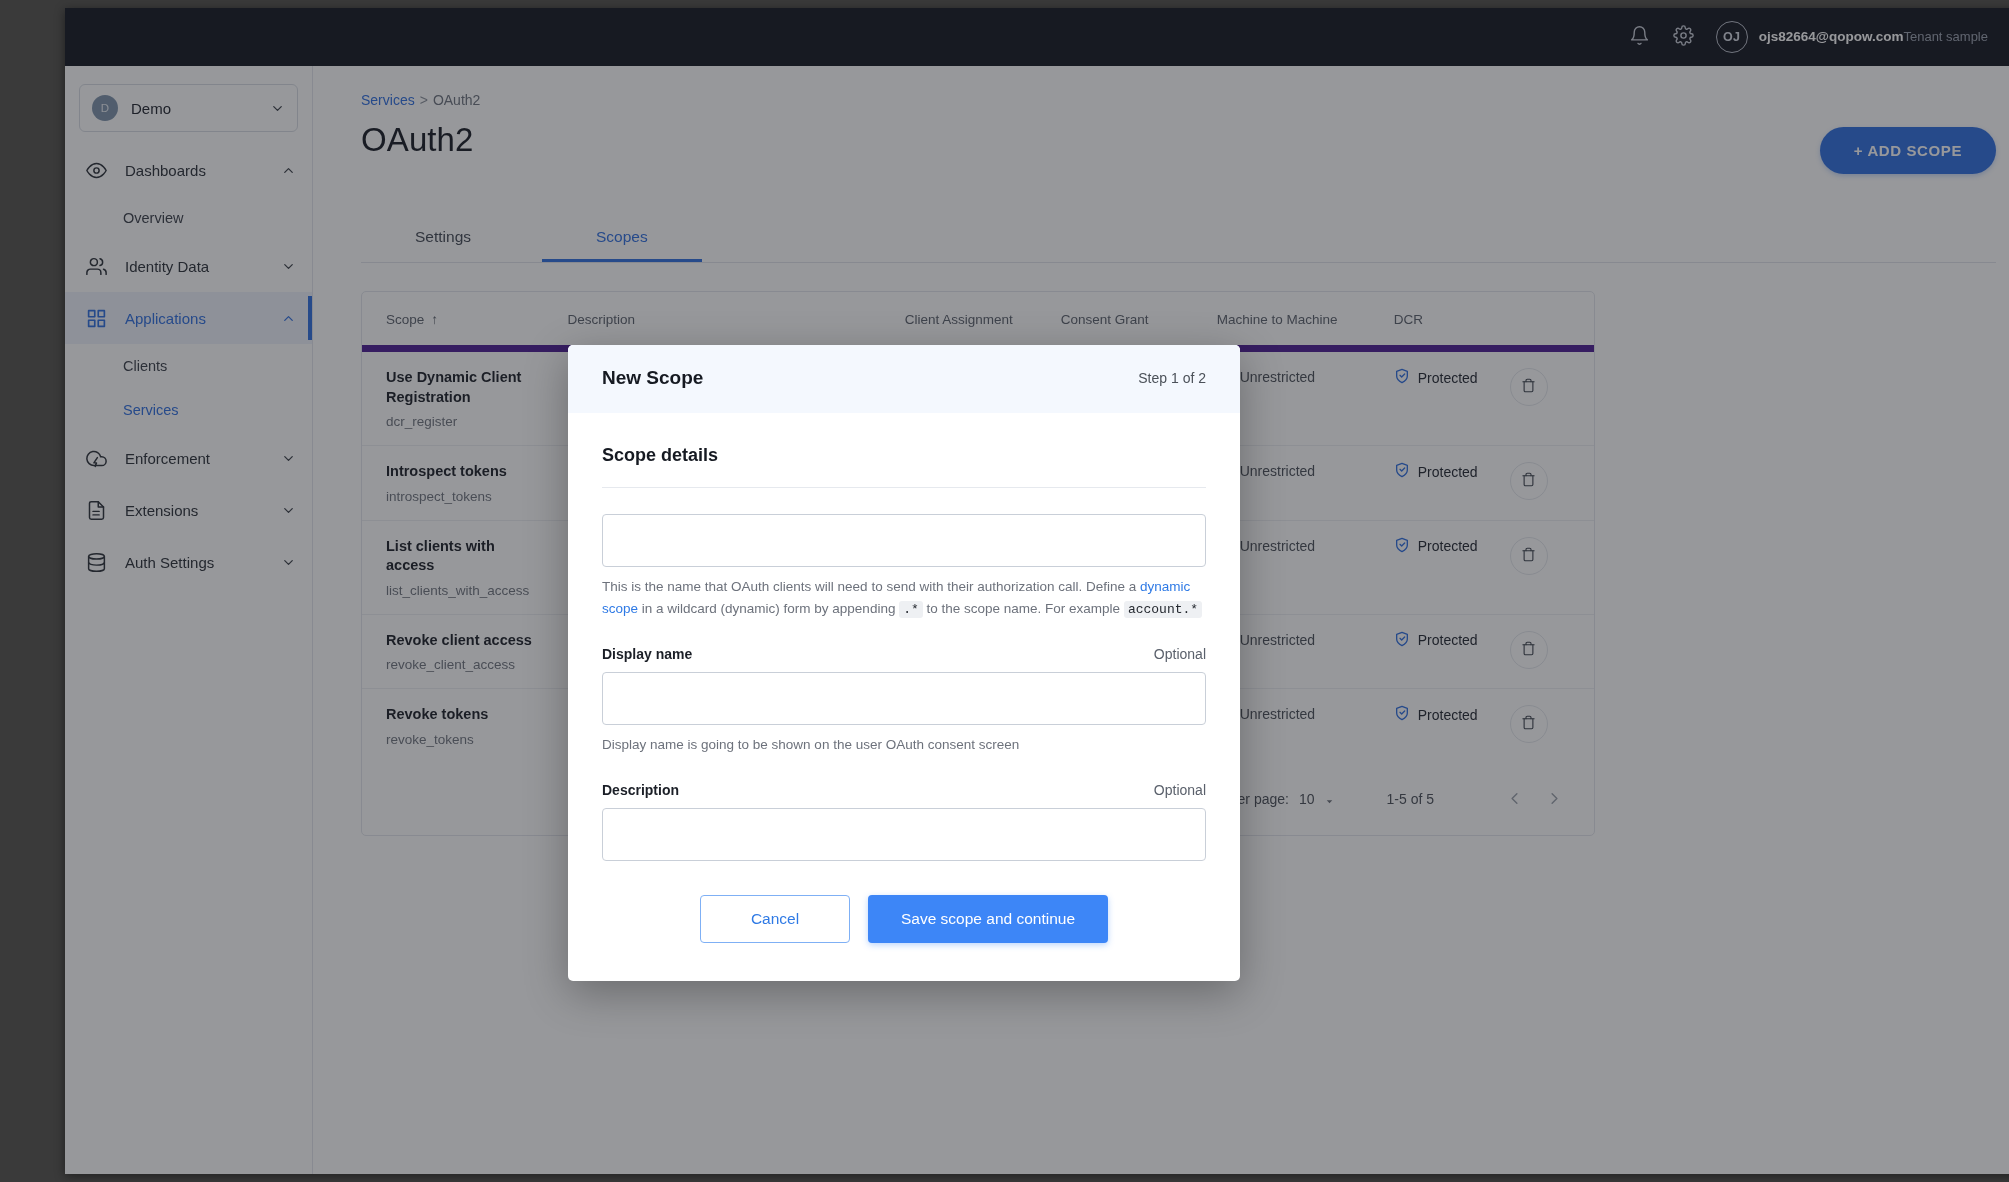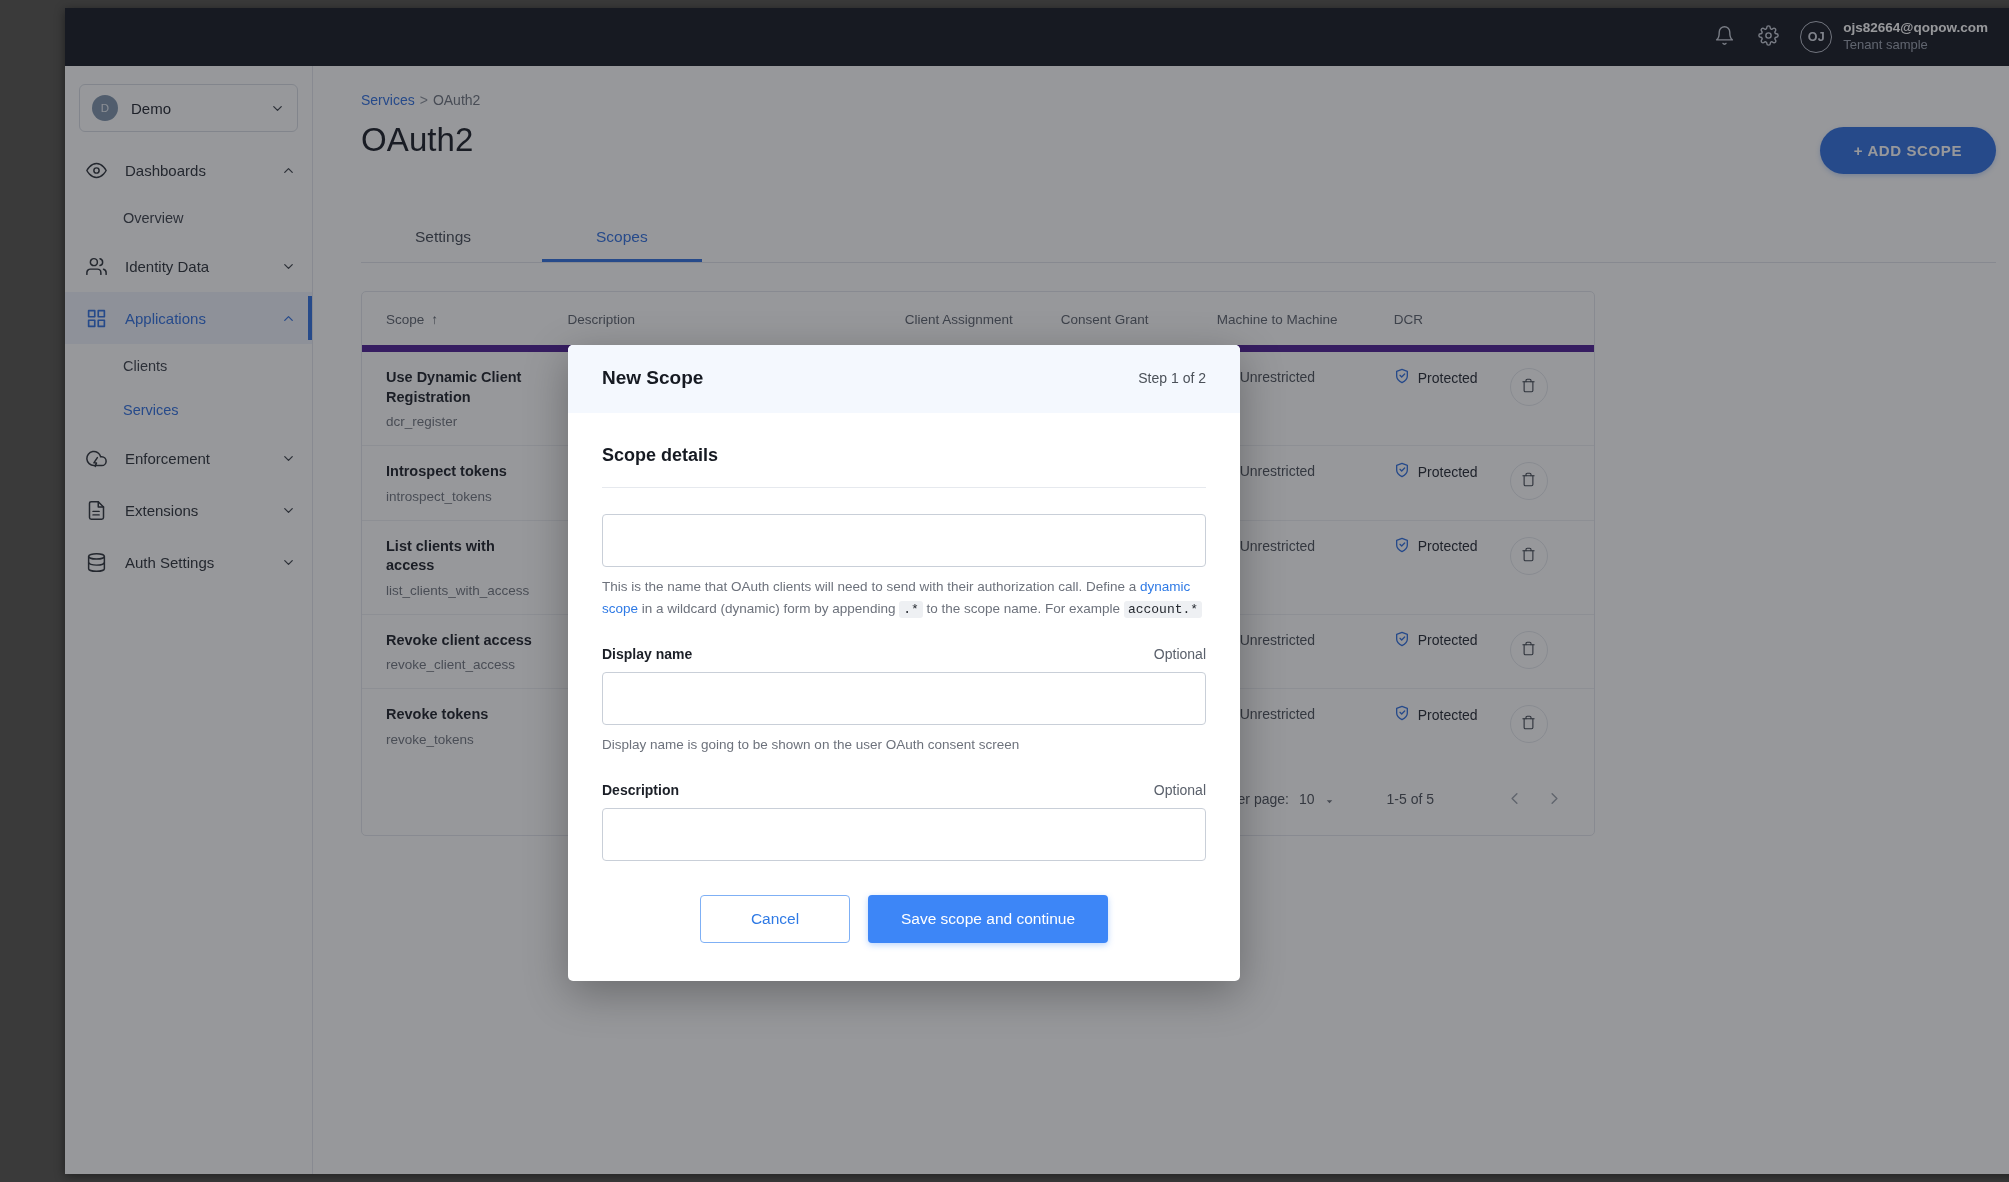--- a/index.html
+++ b/index.html
@@ -36,21 +36,21 @@
     cursor: pointer;
   }
   .avatar-circle {
     width: 32px; height: 32px; border-radius: 50%;
     border: 1.5px solid #b9bec9;
     color: #d5d9e2; font-size: 12.5px; font-weight: 600;
     display: flex; align-items: center; justify-content: center;
     margin-right: 11px; margin-left: 10px;
     letter-spacing: .3px;
   }
-  .user-text { display: flex; flex-direction: column; line-height: 1.25; }
+  .user-text { display: flex; flex-direction: row; line-height: 1.25; }
   .user-email { color: #ffffff; font-size: 13.5px; font-weight: 700; }
   .user-tenant { color: #9aa1ae; font-size: 13px; }
   .user-caret { margin-left: 22px; color: #9aa1ae; }
 
   
   .sidebar {
     position: absolute; left: 0; top: 58px;
     width: 248px; height: 1108px;
     background: #ffffff;
     border-right: 1px solid #e3e6ec;

